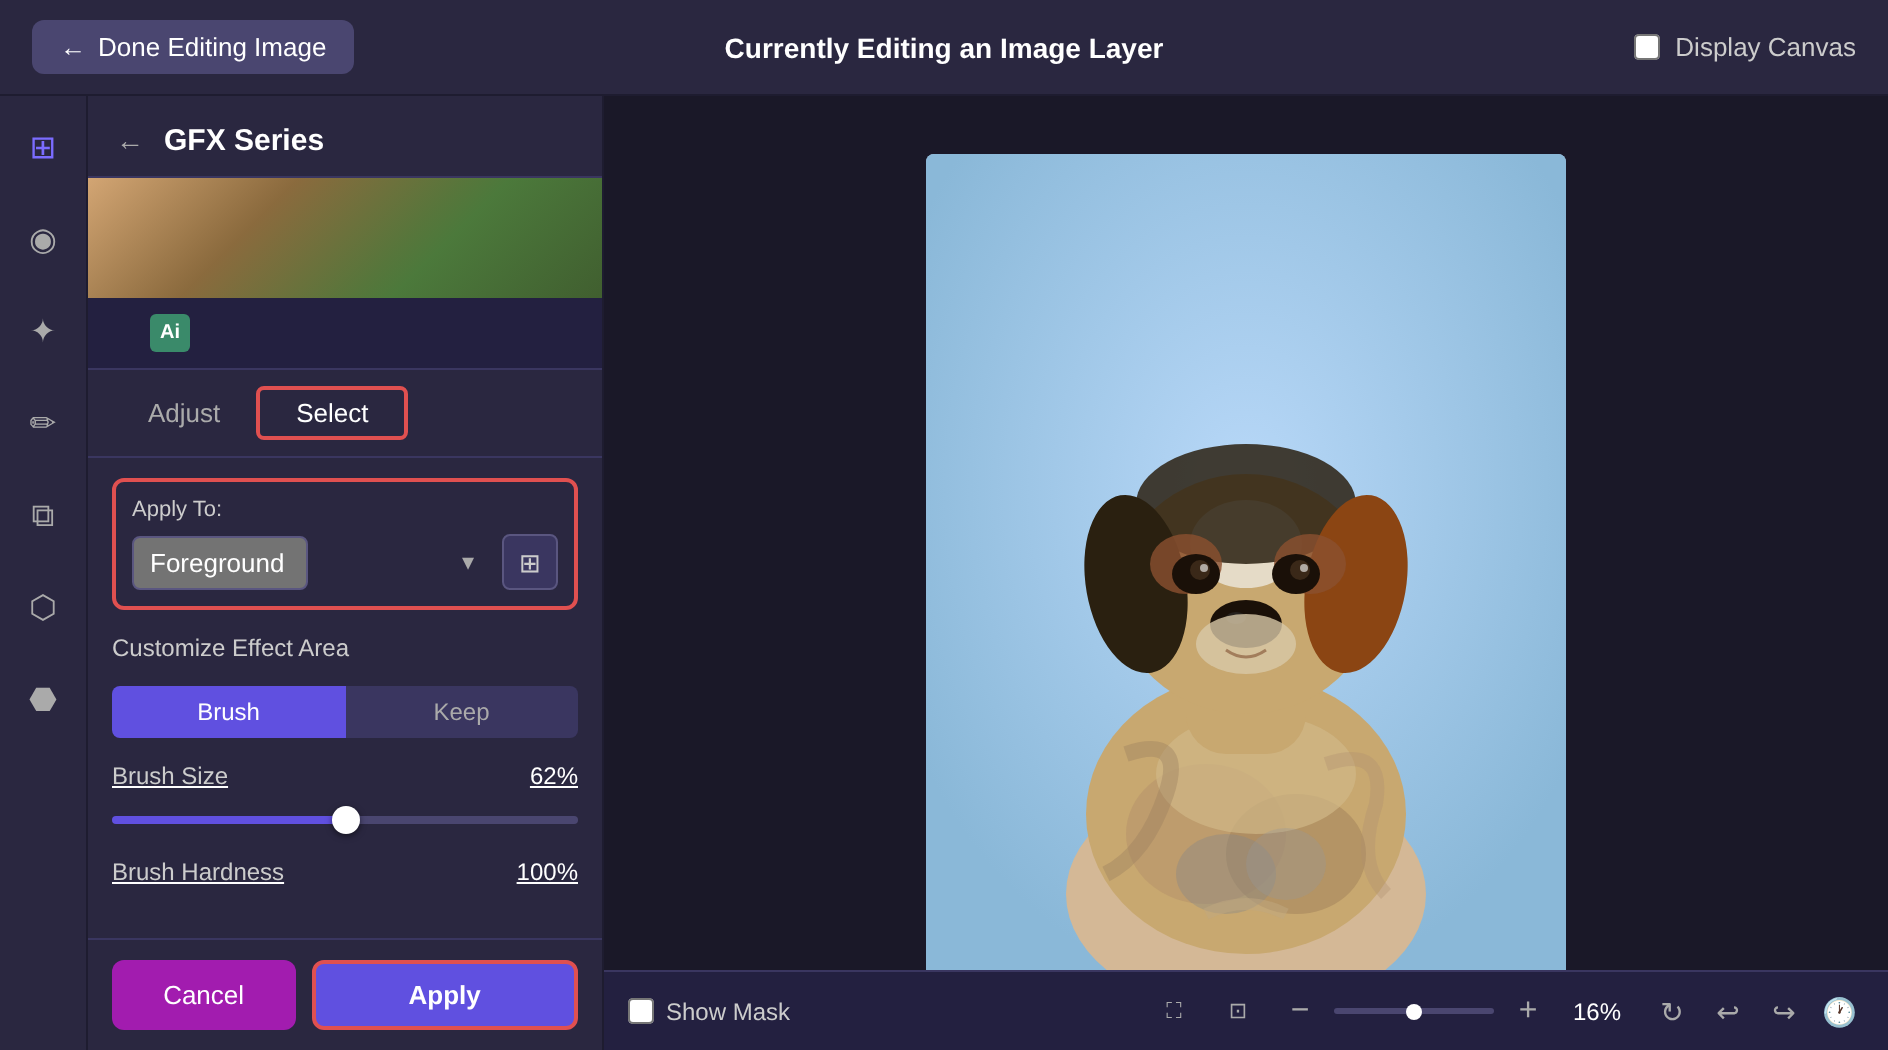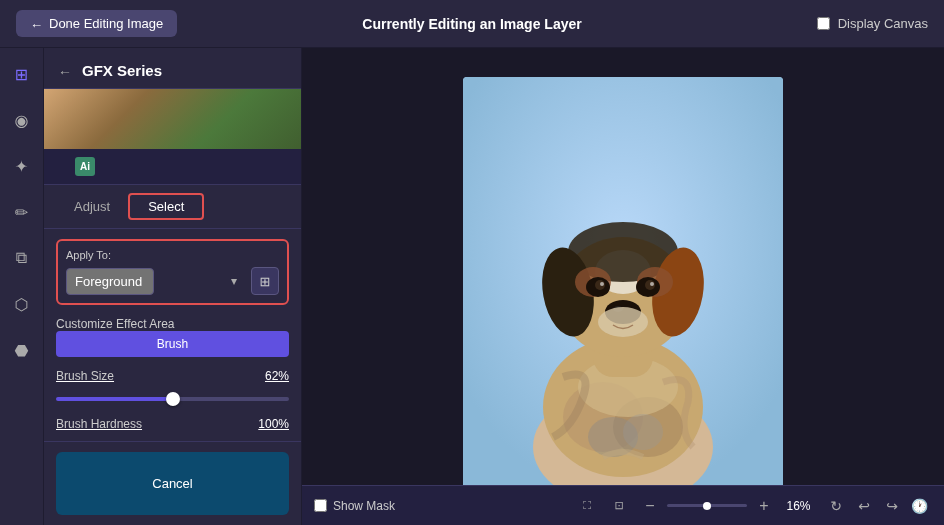--- a/index.html
+++ b/index.html
@@ -263,21 +263,21 @@
       align-items: center;
       justify-content: center;
       color: #ccc;
       font-size: 13px;
     }
 
     
     .section-title {
       font-size: 12px;
       color: #ccc;
-      margin-bottom: 0;
+      margin-bottom: 12px;
     }
     .btn-group {
       display: flex;
       margin-bottom: 12px;
       border-radius: 4px;
       overflow: hidden;
     }
     .btn-group-btn {
       flex: 1;
       padding: 6px;
@@ -333,22 +333,22 @@
     
     .panel-footer {
       padding: 10px 12px;
       display: flex;
       gap: 8px;
       border-top: 1px solid #3a3660;
       flex-shrink: 0;
     }
     .cancel-btn {
       flex: 1;
-      padding: 24px;
-      background: #0c4a6e;
+      padding: 8px;
+      background: #a21caf;
       border: none;
       color: #fff;
       border-radius: 6px;
       cursor: pointer;
       font-size: 13px;
     }
     .apply-btn {
       flex: 1.5;
       padding: 8px;
       background: #6050e0;
@@ -523,20 +523,21 @@
               <option>Custom</option>
             </select>
           </div>
           <button class="layer-icon-btn">⊞</button>
         </div>
       </div>
 
       <div class="section-title">Customize Effect Area</div>
       <div class="btn-group">
         <button class="btn-group-btn active">Brush</button>
+        <button class="btn-group-btn inactive">Keep</button>
       </div>
 
       <div class="slider-row">
         <div class="slider-label-row">
           <span>Brush Size</span>
           <span class="slider-value">62%</span>
         </div>
         <input type="range" min="0" max="100" value="50" style="--val: 50%;">
       </div>
 
@@ -545,20 +546,21 @@
           <span>Brush Hardness</span>
           <span class="slider-value">100%</span>
         </div>
 
       </div>
 
     </div>
 
     <div class="panel-footer">
       <button class="cancel-btn">Cancel</button>
+      <button class="apply-btn">Apply</button>
     </div>
   </div>
 
   <div class="canvas-area">
 
     <div class="canvas-image">
       <svg width="320" height="420" viewBox="0 0 320 420" xmlns="http://www.w3.org/2000/svg">
 
         <rect width="320" height="420" fill="#a8c8e8"></rect>
         <rect width="320" height="420" fill="url(#bggrad)"></rect>

